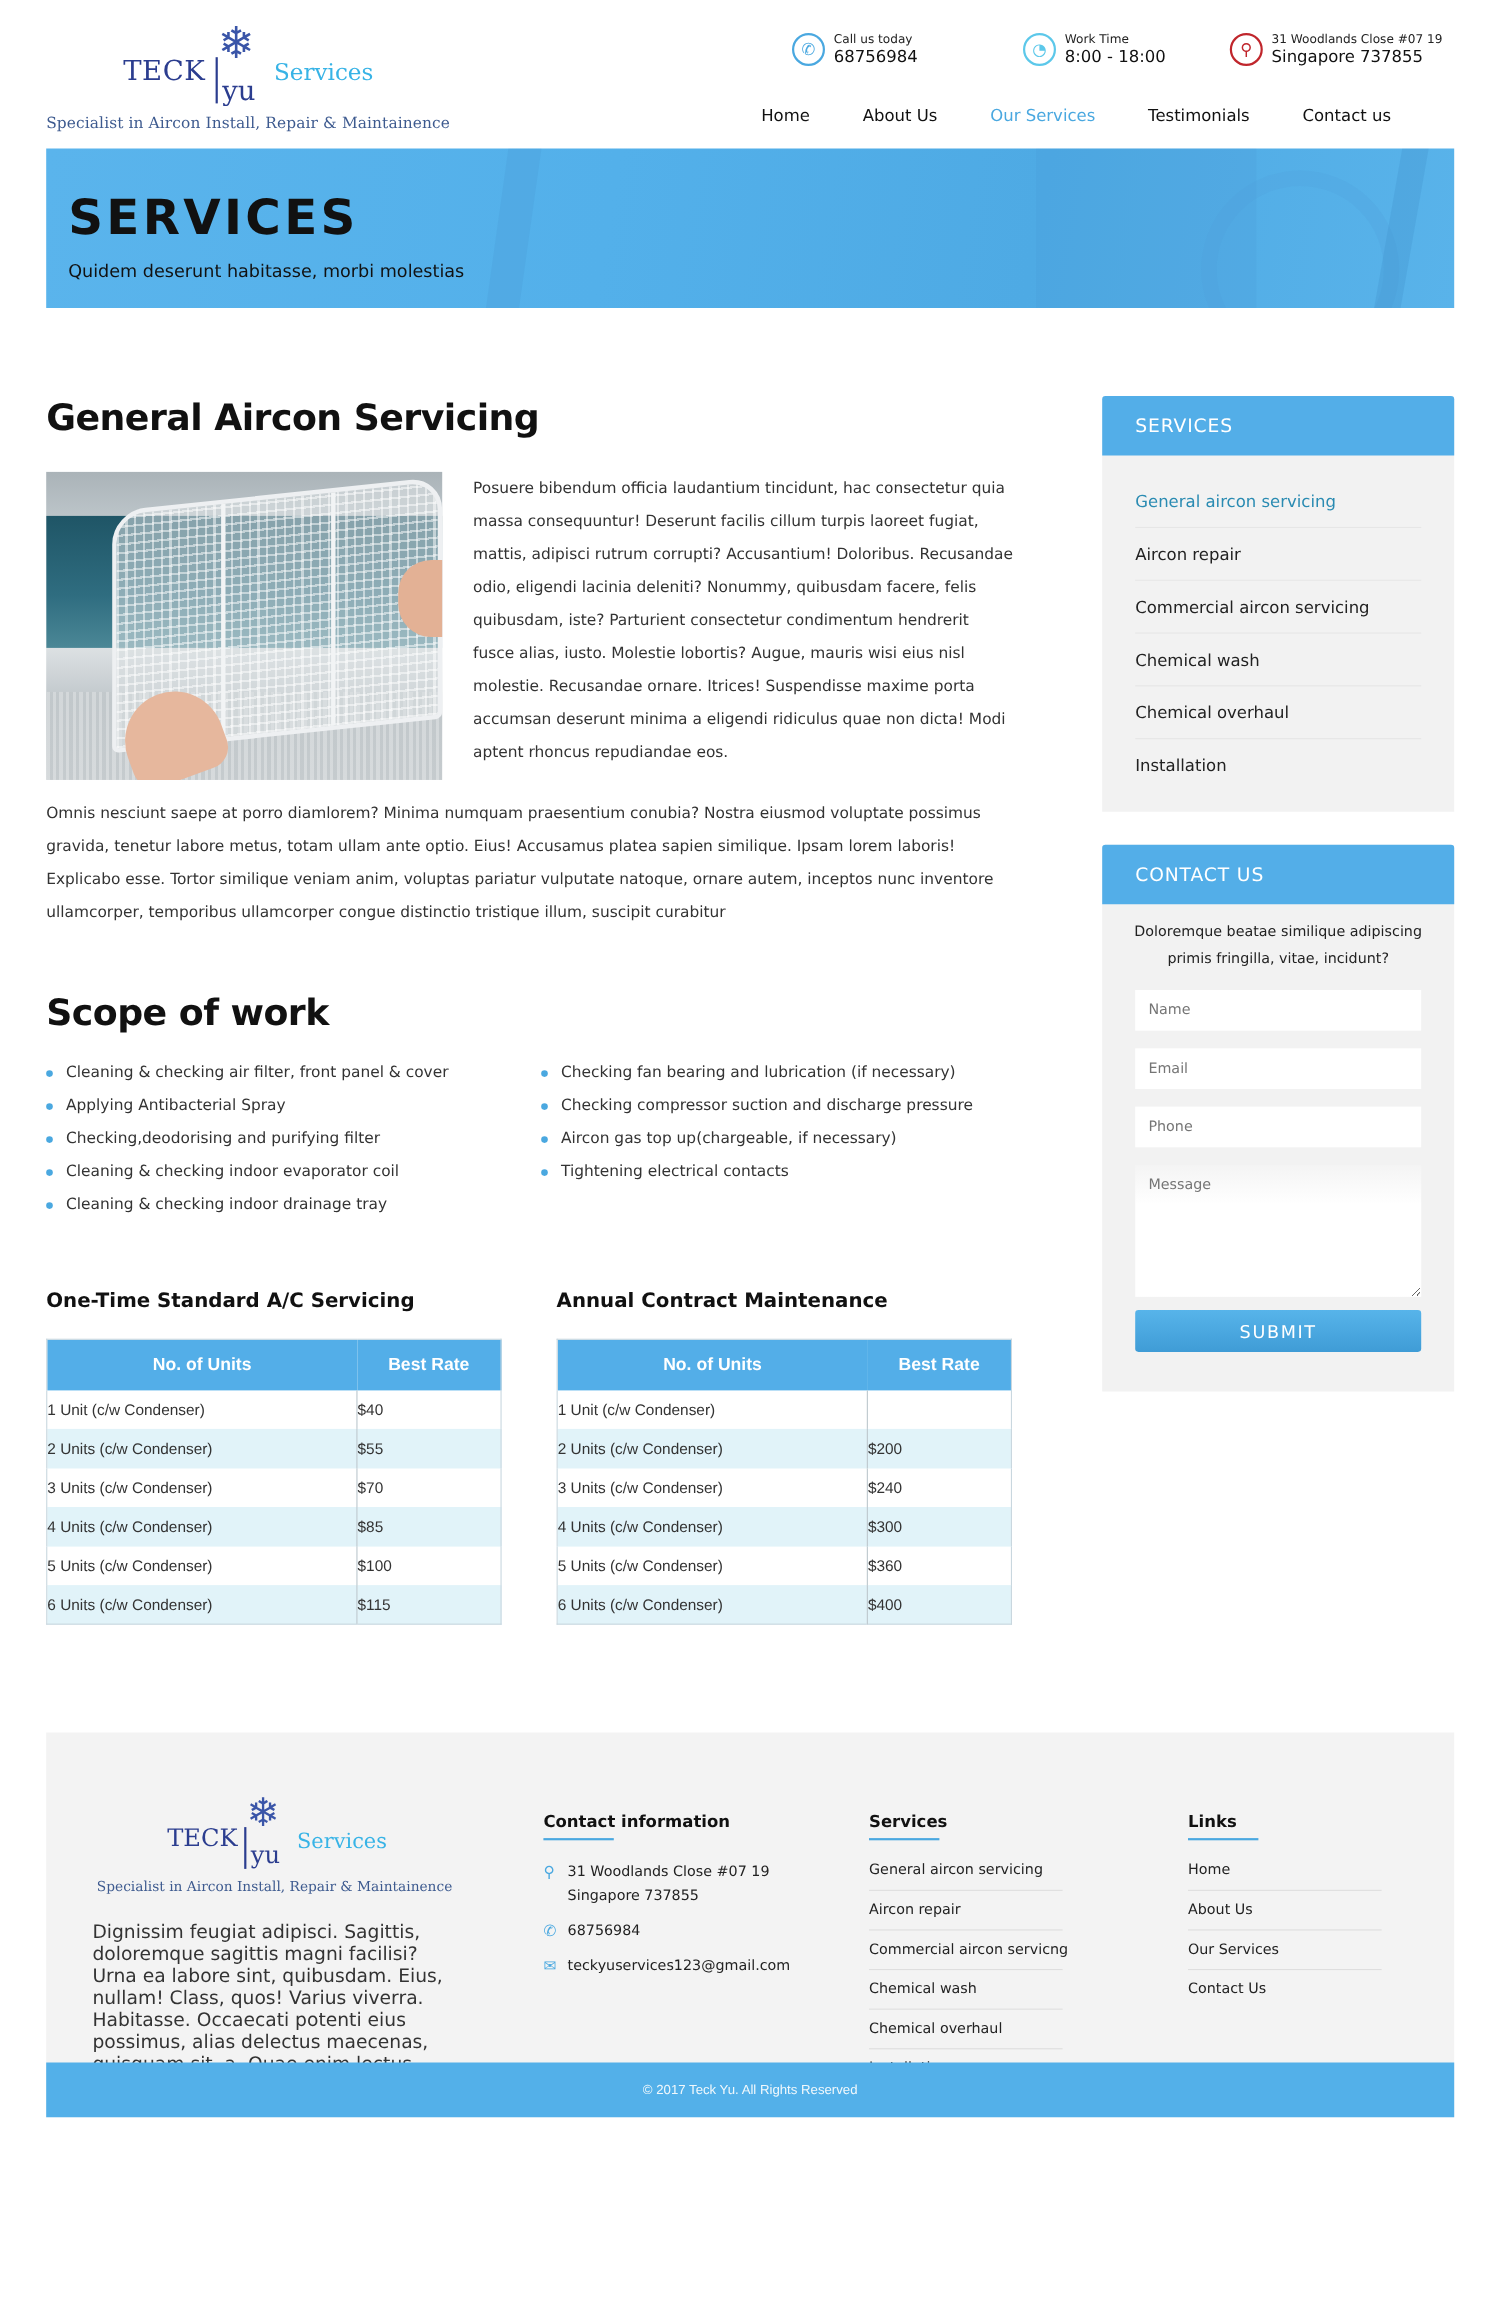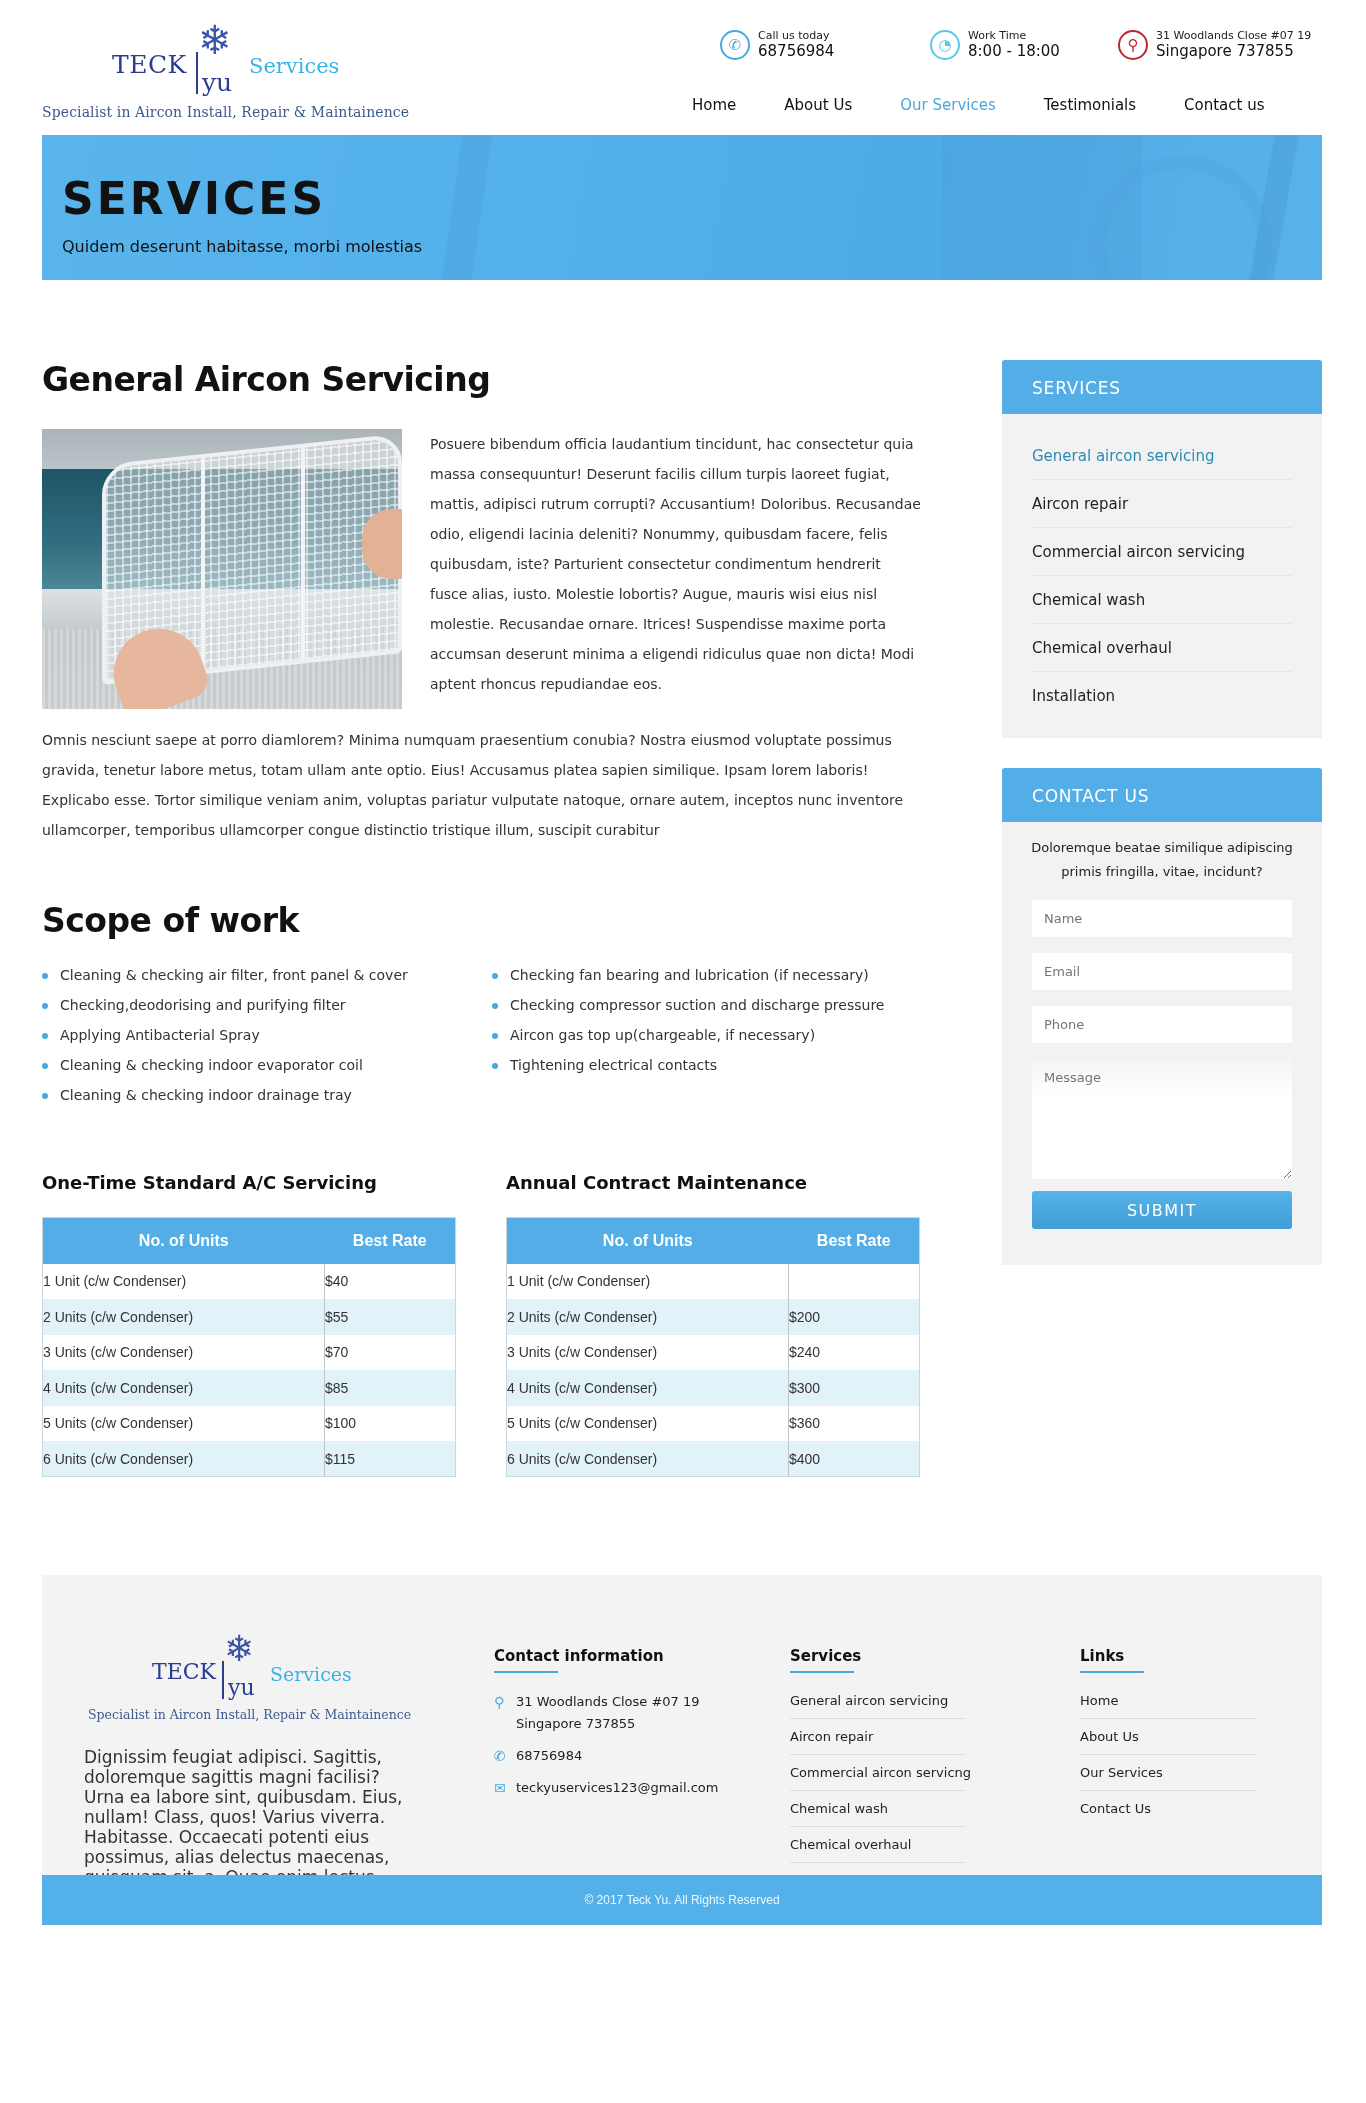--- a/index.html
+++ b/index.html
@@ -194,22 +194,22 @@
         <p class="intro-text">Posuere bibendum officia laudantium tincidunt, hac consectetur quia massa consequuntur! Deserunt facilis cillum turpis laoreet fugiat, mattis, adipisci rutrum corrupti? Accusantium! Doloribus. Recusandae odio, eligendi lacinia deleniti? Nonummy, quibusdam facere, felis quibusdam, iste? Parturient consectetur condimentum hendrerit fusce alias, iusto. Molestie lobortis? Augue, mauris wisi eius nisl molestie. Recusandae ornare. Itrices! Suspendisse maxime porta accumsan deserunt minima a eligendi ridiculus quae non dicta! Modi aptent rhoncus repudiandae eos.</p>
       </div>
 
       <p class="para">Omnis nesciunt saepe at porro diamlorem? Minima numquam praesentium conubia? Nostra eiusmod voluptate possimus gravida, tenetur labore metus, totam ullam ante optio. Eius! Accusamus platea sapien similique. Ipsam lorem laboris! Explicabo esse. Tortor similique veniam anim, voluptas pariatur vulputate natoque, ornare autem, inceptos nunc inventore ullamcorper, temporibus ullamcorper congue distinctio tristique illum, suscipit curabitur</p>
 
       <section class="scope">
         <h2>Scope of work</h2>
         <ul>
           <div class="col">
             <li>Cleaning &amp; checking air filter, front panel &amp; cover</li>
+            <li>Applying Antibacterial Spray</li>
             <li>Checking,deodorising and purifying filter</li>
-            <li>Applying Antibacterial Spray</li>
             <li>Cleaning &amp; checking indoor evaporator coil</li>
             <li>Cleaning &amp; checking indoor drainage tray</li>
           </div>
           <div class="col">
             <li>Checking fan bearing and lubrication (if necessary)</li>
             <li>Checking compressor suction and discharge pressure</li>
             <li>Aircon gas top up(chargeable, if necessary)</li>
             <li>Tightening electrical contacts</li>
           </div>
         </ul>

